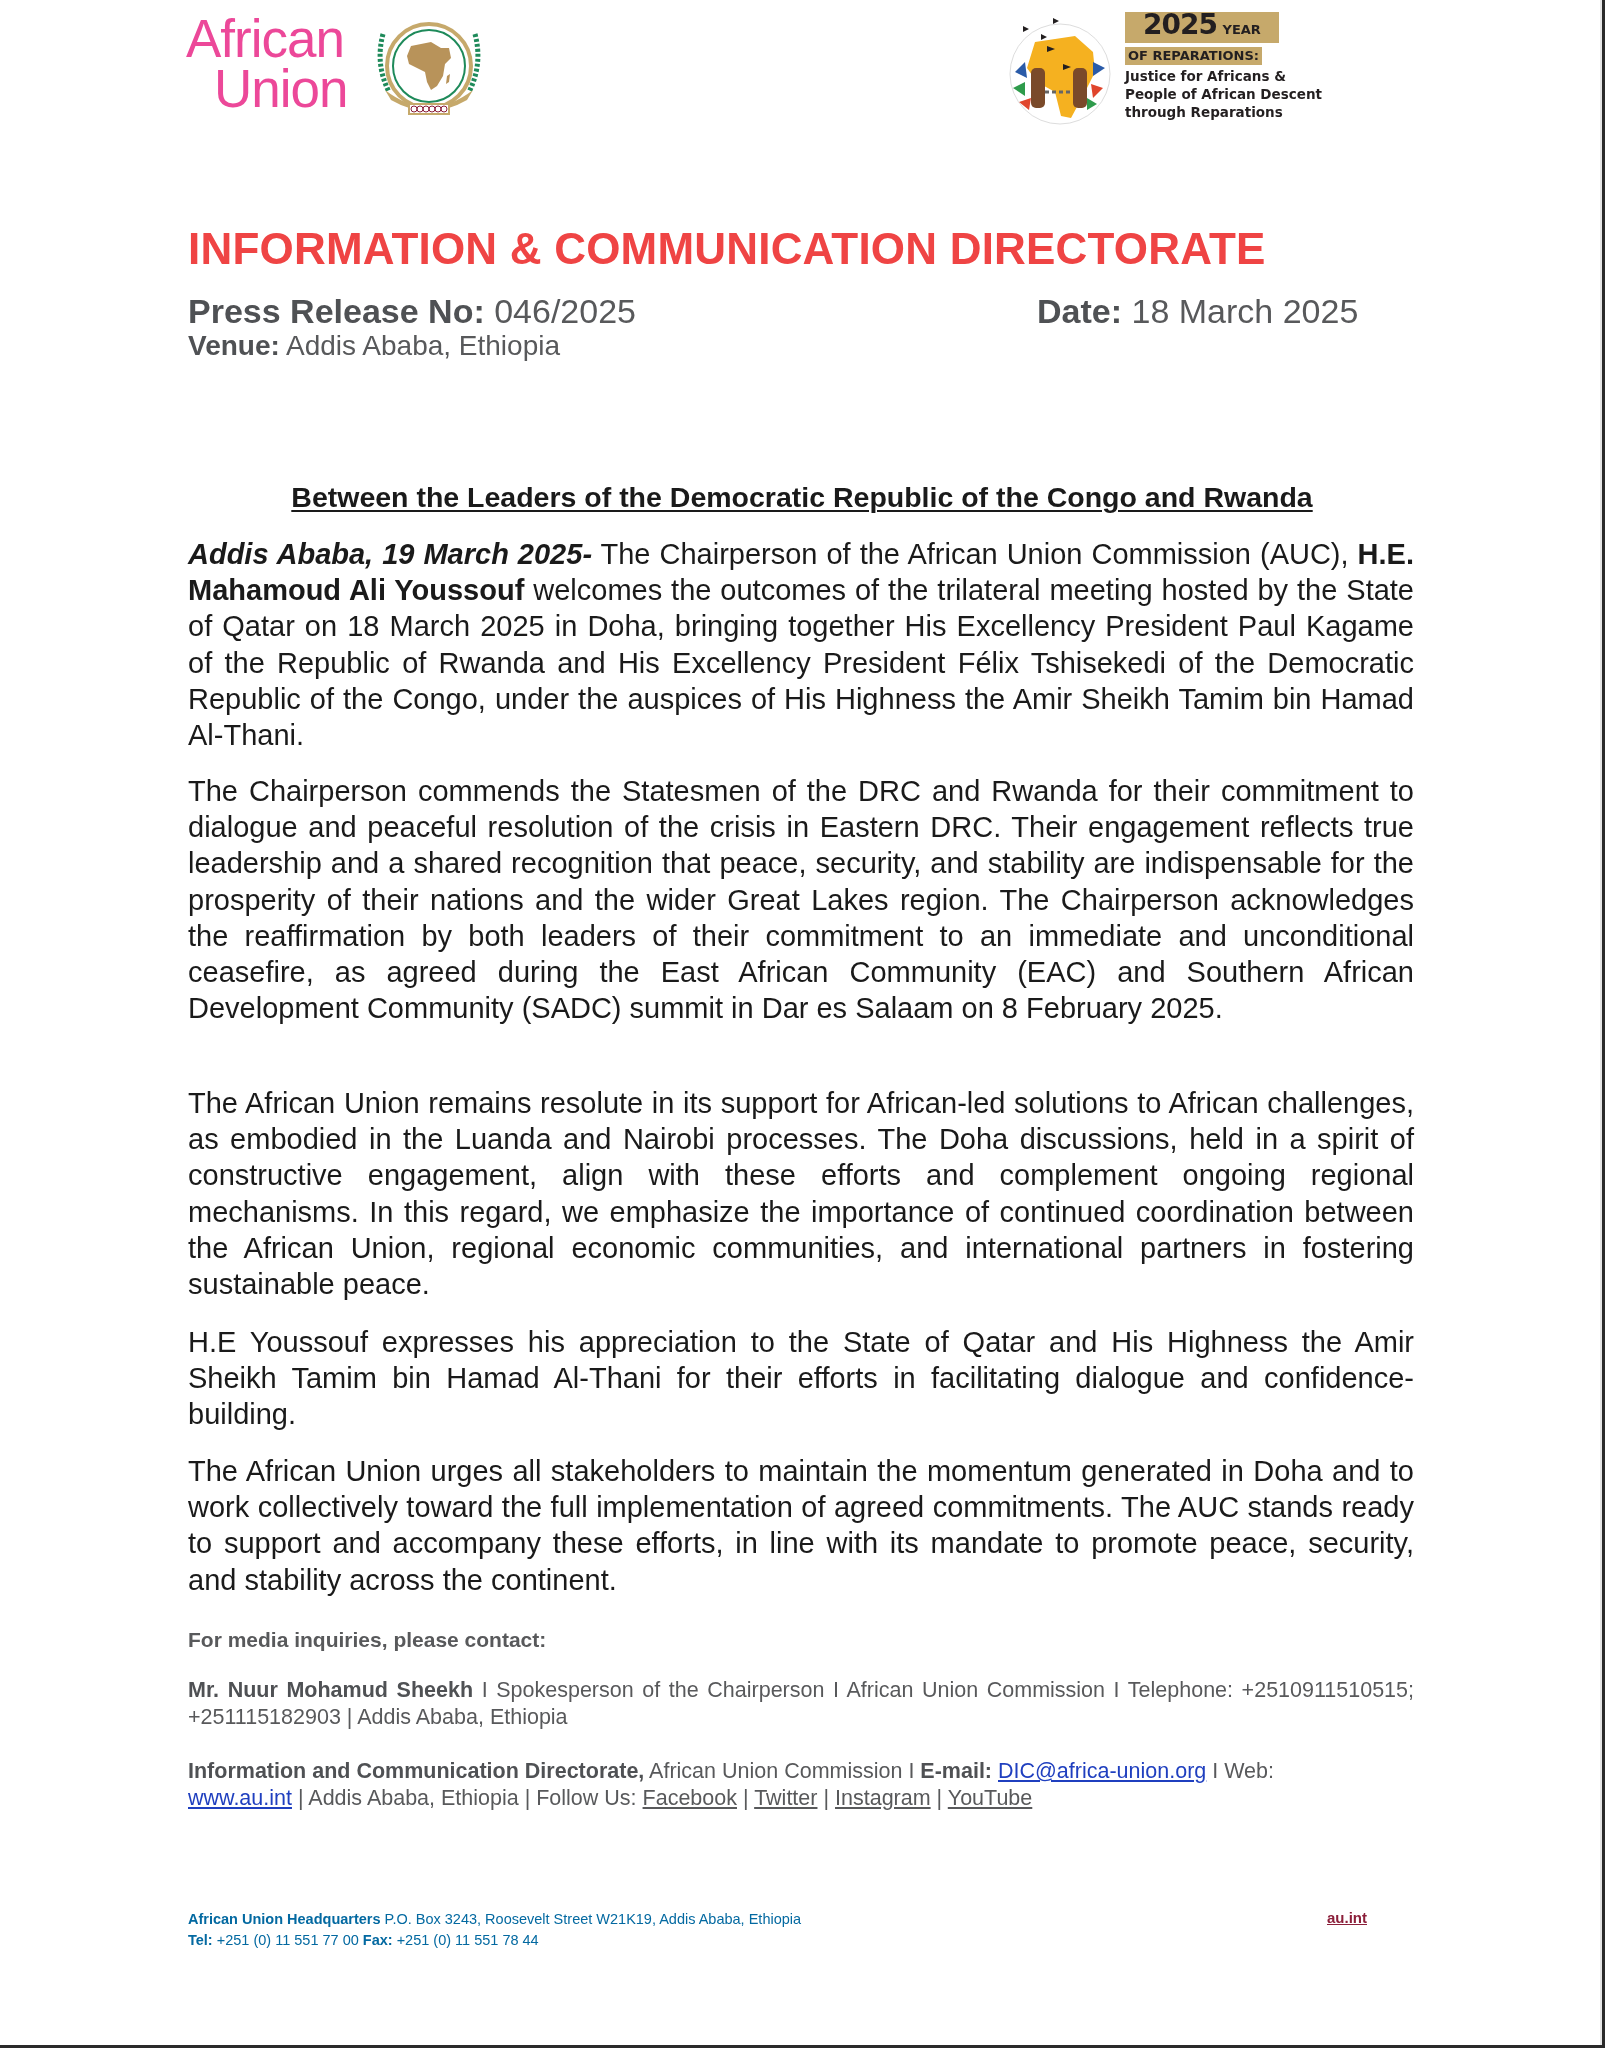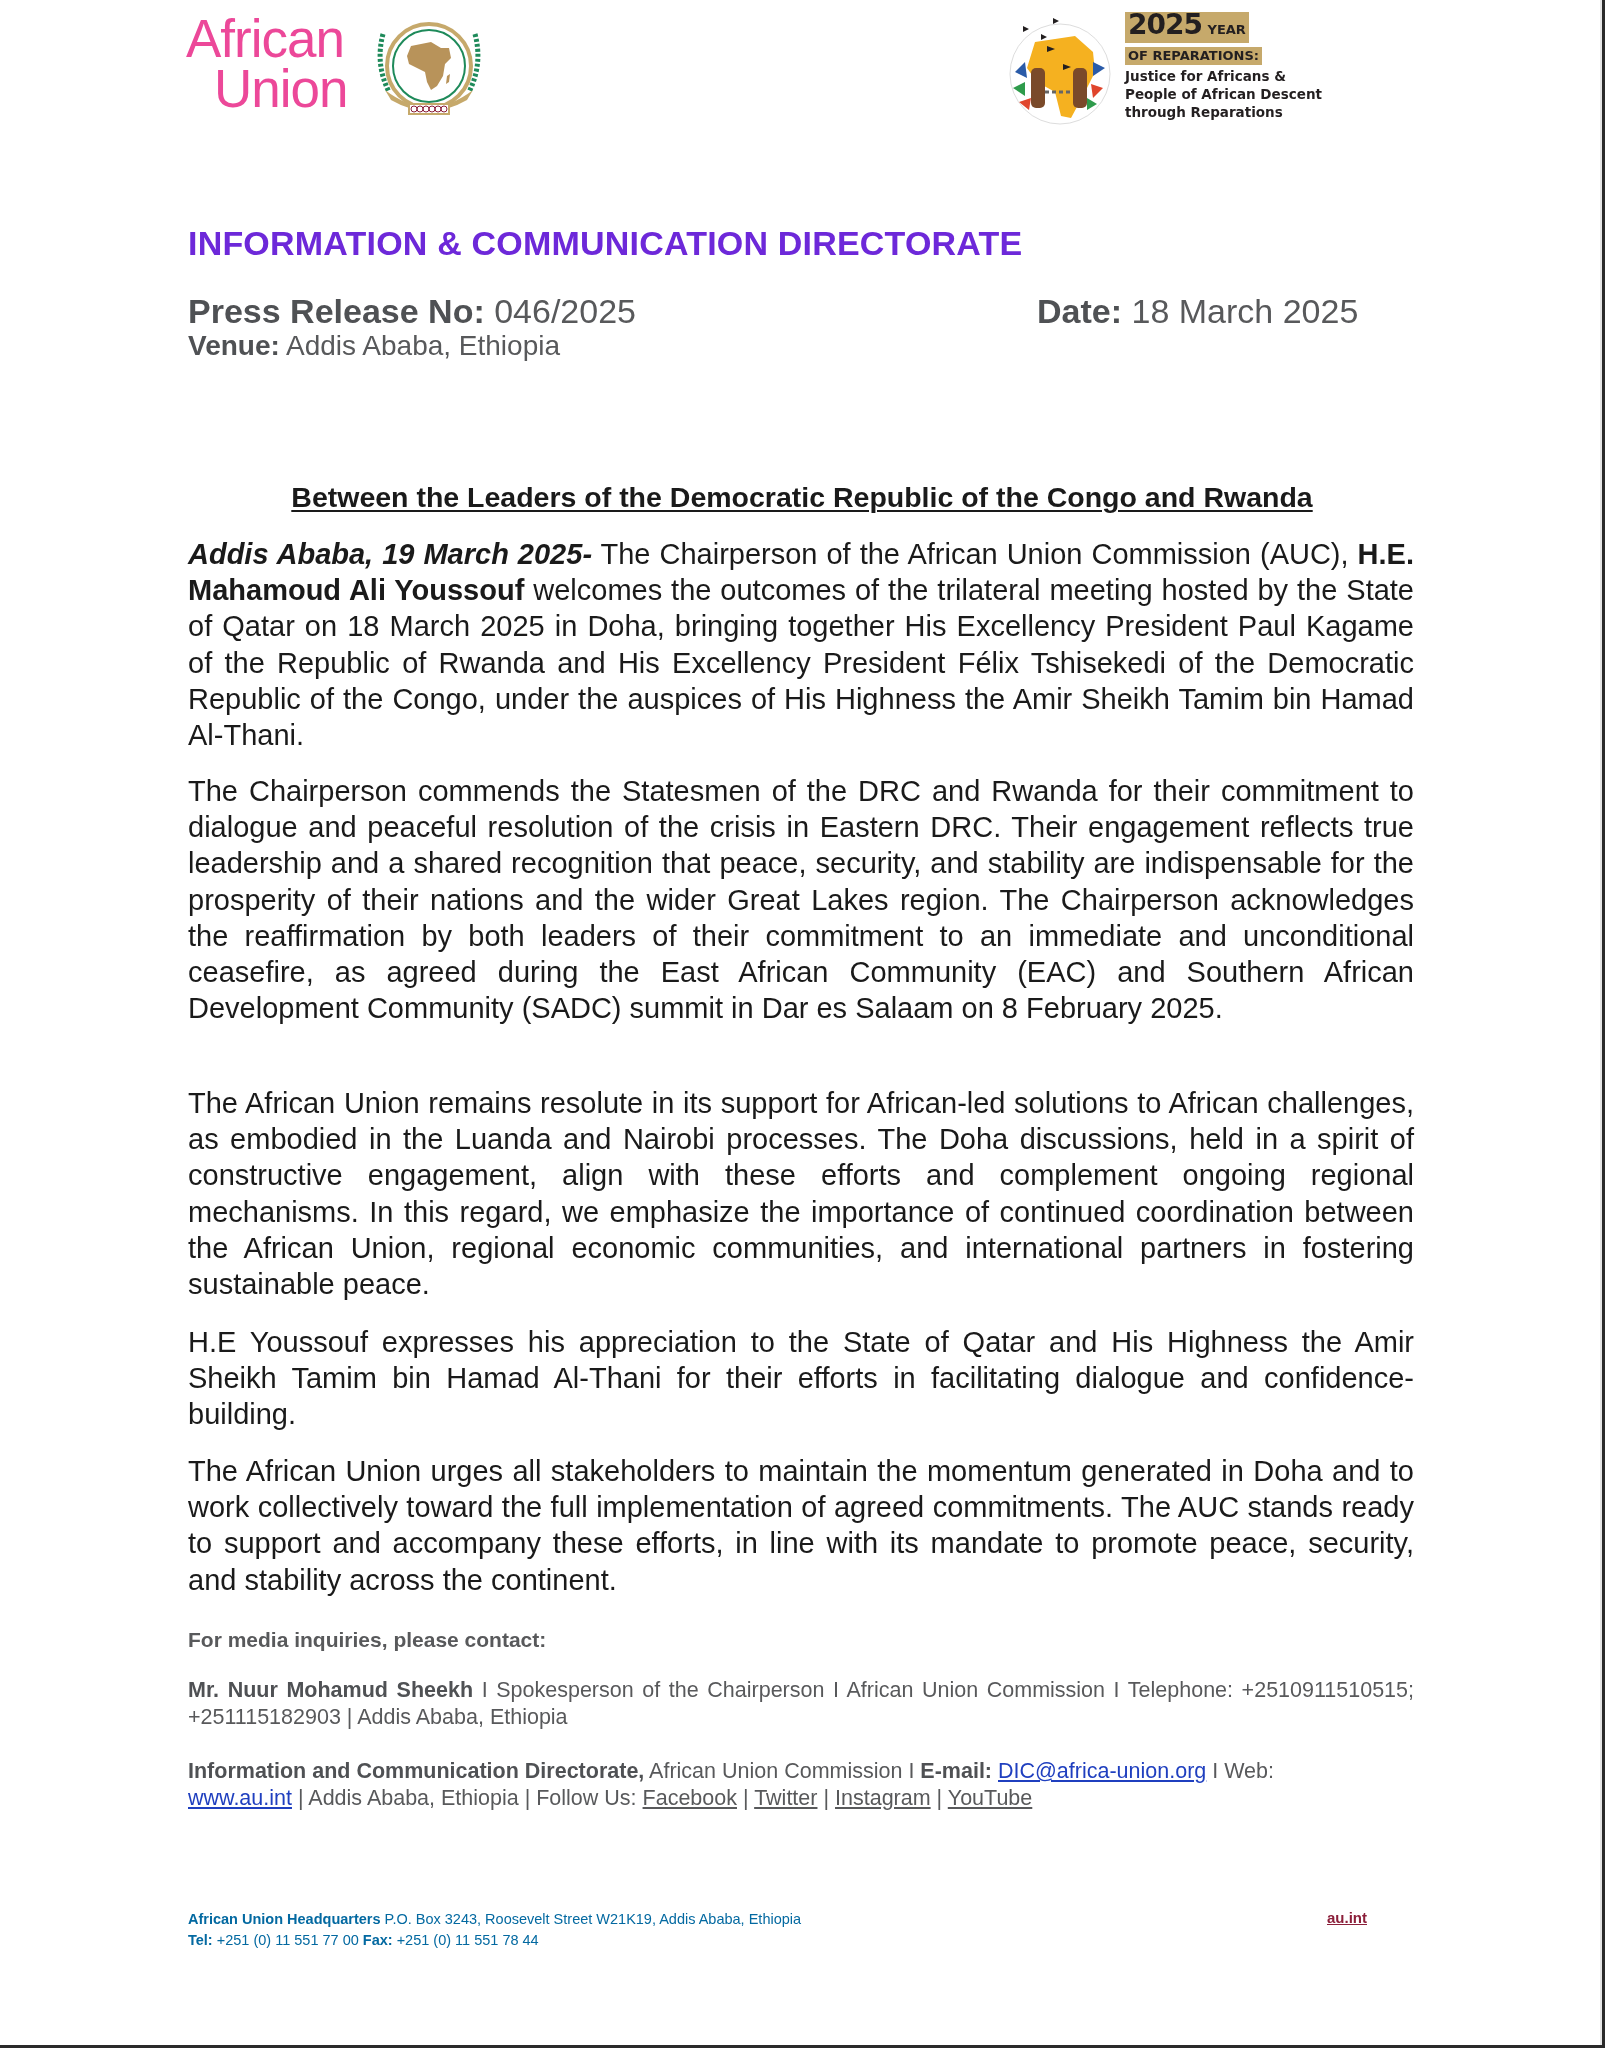--- a/index.html
+++ b/index.html
@@ -15,28 +15,28 @@
   .au-logo { position: absolute; left: 186px; top: 14px; width: 305px; height: 110px; }
   .au-text { position: absolute; left: 0; top: 0; color: #ec4899; font-size: 53px; line-height: 50px; letter-spacing: -1px; font-family: "Liberation Sans", sans-serif; }
   .au-text div { white-space: nowrap; }
   .au-text .l2 { padding-left: 28px; }
   .au-emblem { position: absolute; left: 185px; top: 0; width: 116px; height: 110px; }
 
   
   .rep-logo { position: absolute; left: 1005px; top: 12px; width: 360px; height: 118px; }
   .rep-emblem { position: absolute; left: 0; top: 0; width: 110px; height: 118px; }
   .rep-text { position: absolute; left: 120px; top: 0; font-family: "DejaVu Sans", sans-serif; font-weight: bold; color: #231f20; }
-  .rep-year { display: inline-block; background: #c6a96b; padding: 0 3px; line-height: 26px; }
+  .rep-year { display: inline-block; background: #c6a96b; padding: 0 18px; line-height: 26px; }
   .rep-year .big { font-size: 28px; letter-spacing: -1px; }
   .rep-year .small { font-size: 13px; }
   .rep-of { display: inline-block; background: #c6a96b; font-size: 13px; line-height: 18px; padding: 0 3px; margin-top: 4px; }
   .rep-sub { font-size: 13.5px; line-height: 18px; margin-top: 2px; }
 
   
-  .directorate { position: absolute; left: 188px; top: 224px; font-size: 34px; font-weight: bold; color: #6d28d9; letter-spacing: 0.2px; white-space: nowrap; }
+  .directorate { position: absolute; left: 188px; top: 224px; font-size: 44px; font-weight: bold; color: #ef4444; letter-spacing: 0.2px; white-space: nowrap; }
   .meta { position: absolute; font-size: 34px; color: #58595b; white-space: nowrap; }
   .meta b { color: #4f5154; }
   .meta-release { left: 188px; top: 292px; }
   .meta-venue { left: 188px; top: 330px; font-size: 28px; }
   .meta-date { left: 1037px; top: 292px; }
 
   .title { position: absolute; left: 188px; top: 442px; width: 1228px; text-align: center; font-size: 28.5px; font-weight: bold; line-height: 37px; color: #1a1a1a; }
   .title span { text-decoration: underline; text-decoration-thickness: 2px; text-underline-offset: 3px; }
 
   .body-text { position: absolute; left: 188px; width: 1226px; font-size: 29px; line-height: 36.2px; text-align: justify; color: #1a1a1a; }

